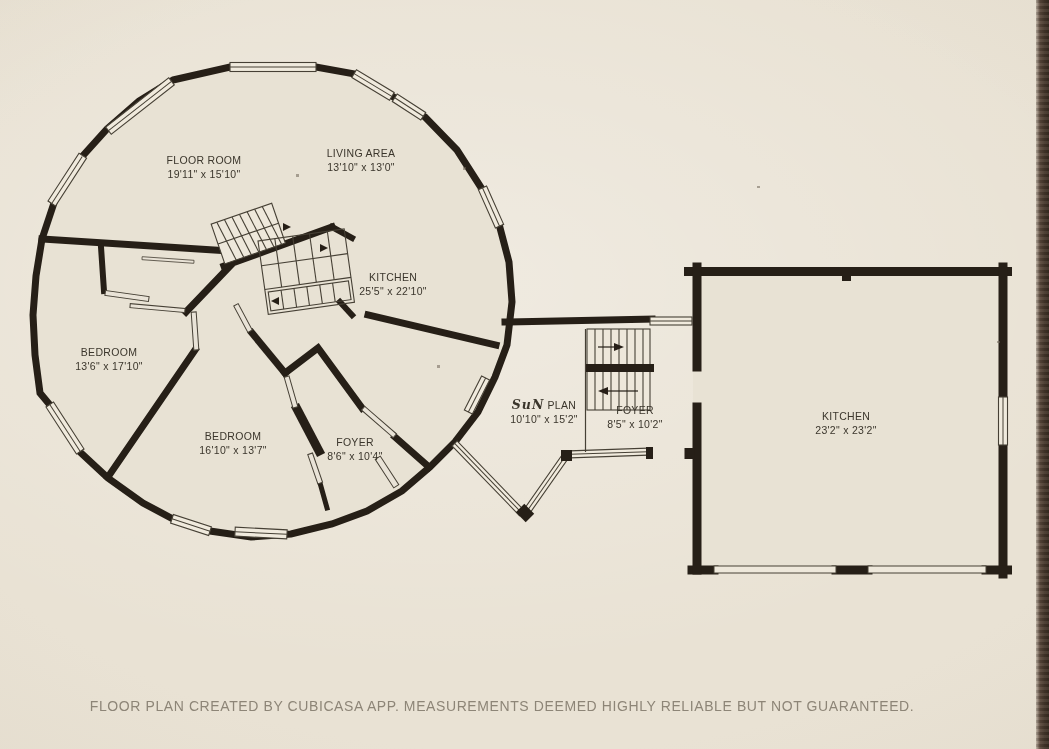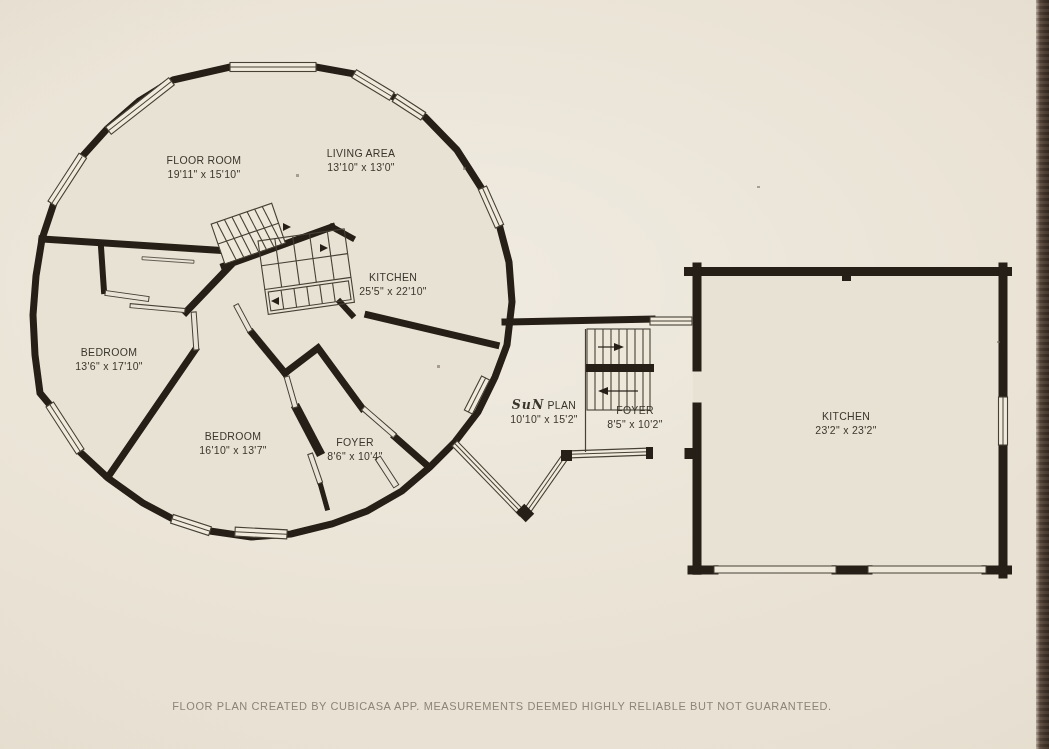--- a/index.html
+++ b/index.html
@@ -25,21 +25,21 @@
     position:absolute;transform:translate(-50%,-50%);
     text-align:center;color:#3b362c;font-size:10.5px;line-height:13.5px;
     letter-spacing:.3px;white-space:nowrap;
   }
   .hand{
     font-style:italic;font-weight:bold;font-size:12.5px;letter-spacing:1px;
     font-family:"DejaVu Serif", serif;
   }
   .footer{
     position:absolute;transform:translate(-50%,-50%);
-    left:502px;top:706px;color:#8d8577;font-size:11px;letter-spacing:.6px;
+    left:502px;top:706px;color:#8d8577;font-size:14px;letter-spacing:.6px;
     white-space:nowrap;
   }
 </style>
 </head>
 <body>
 
 <div class="photo"></div>
 
 <svg width="1049" height="749" viewBox="0 0 1049 749">
 

